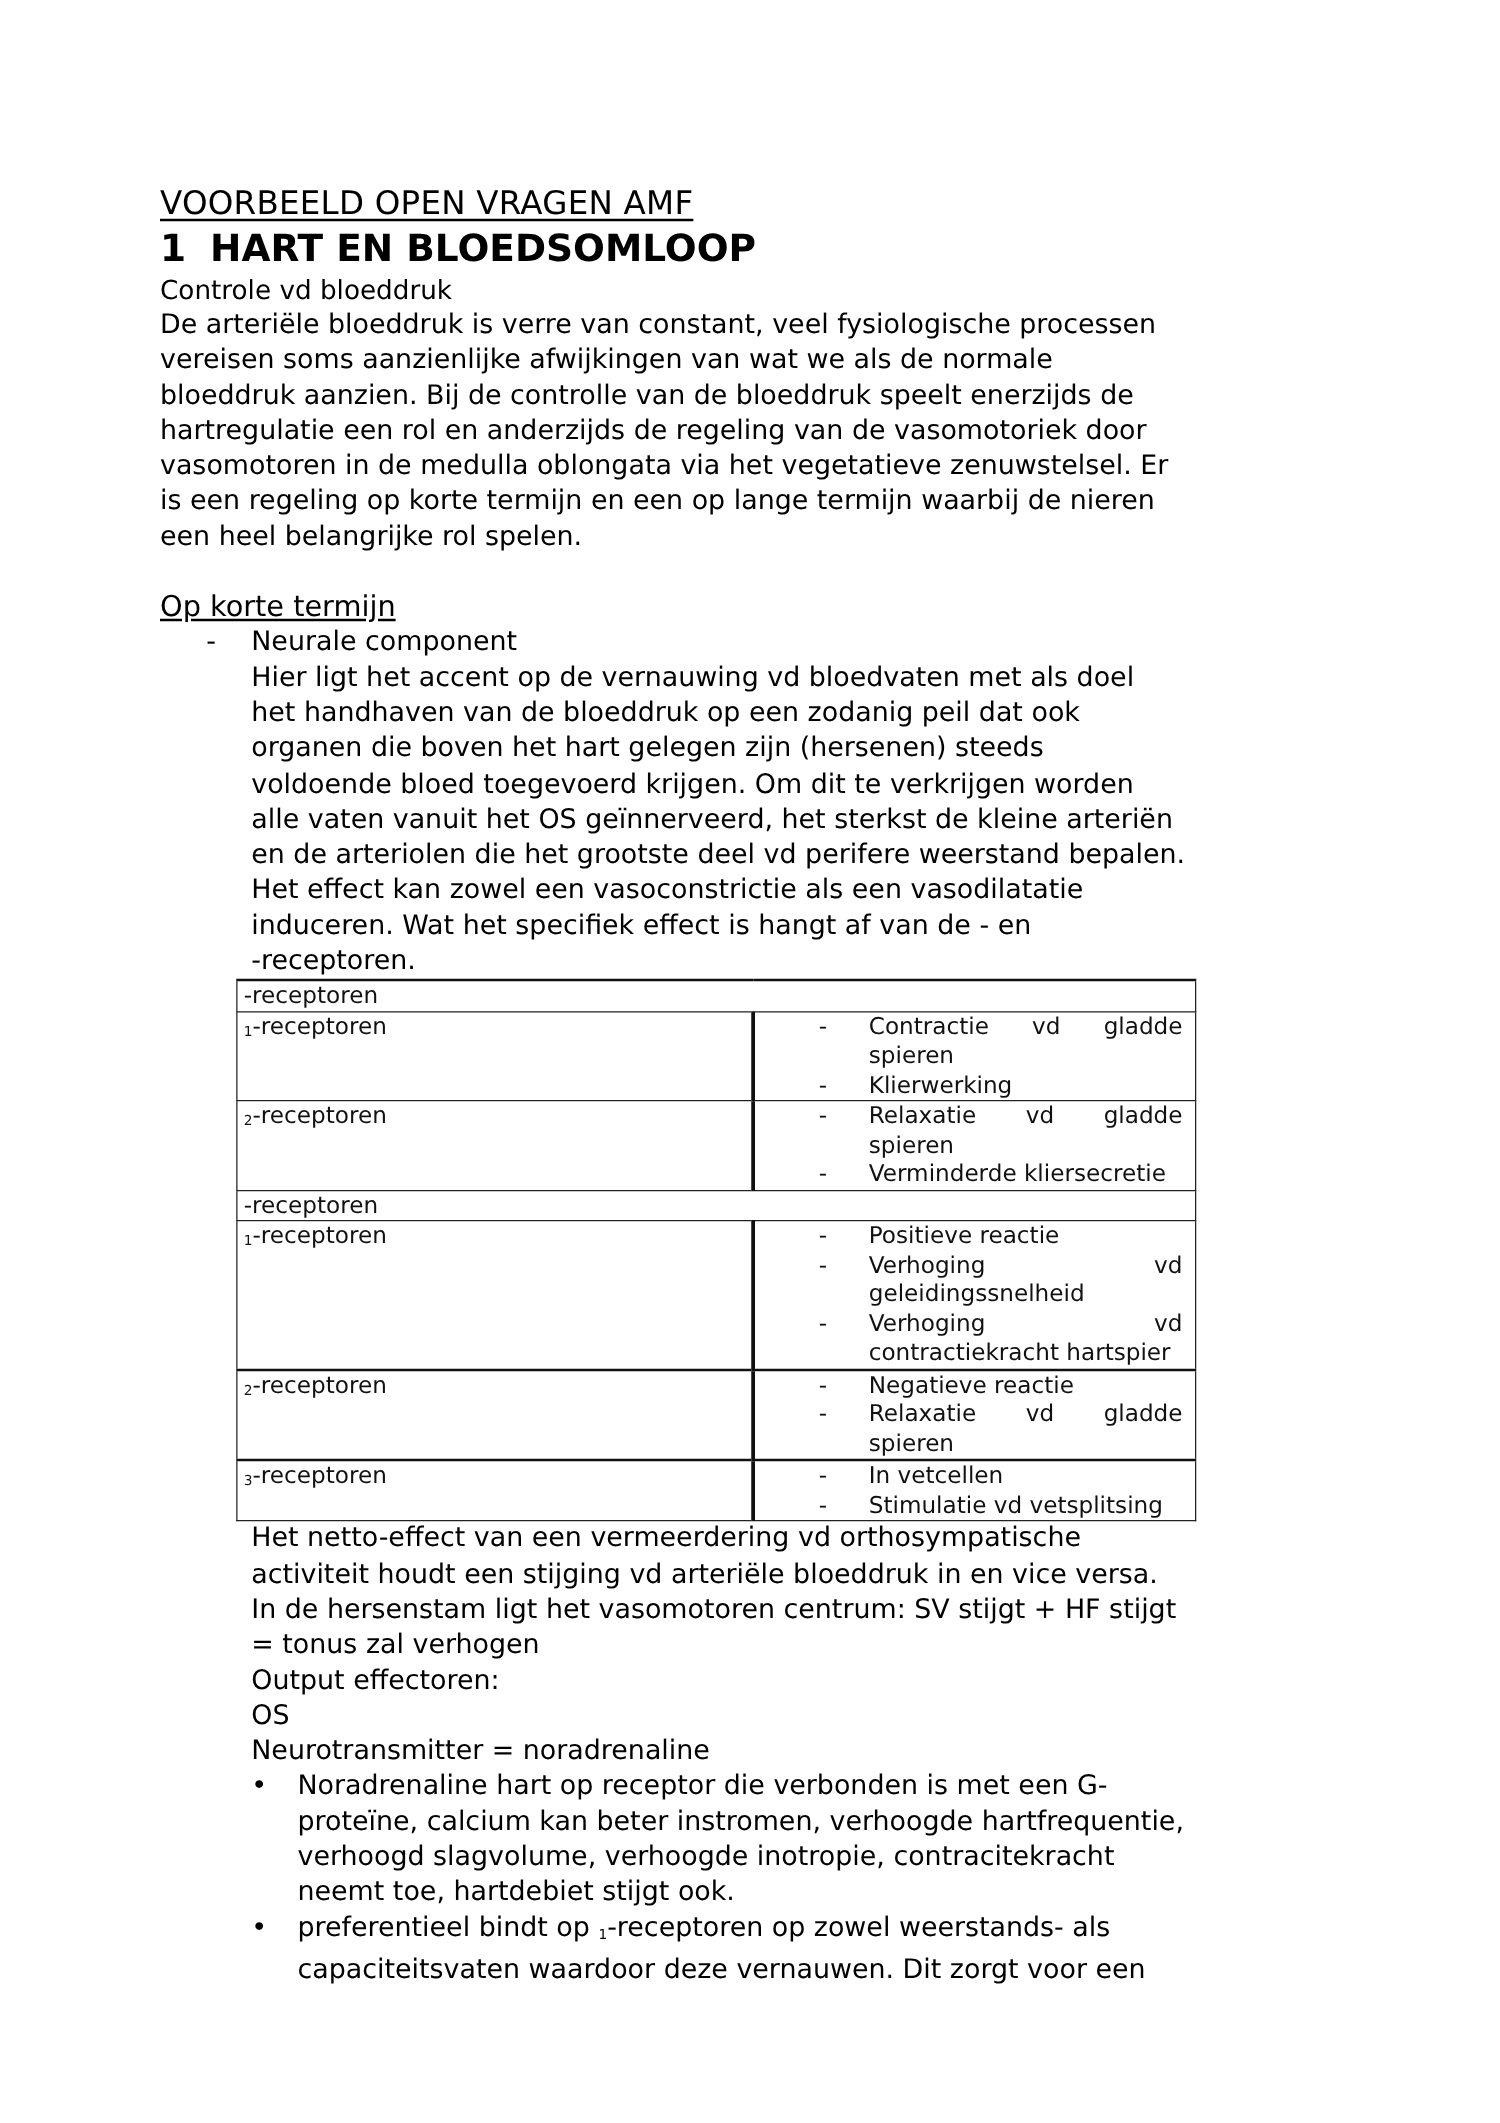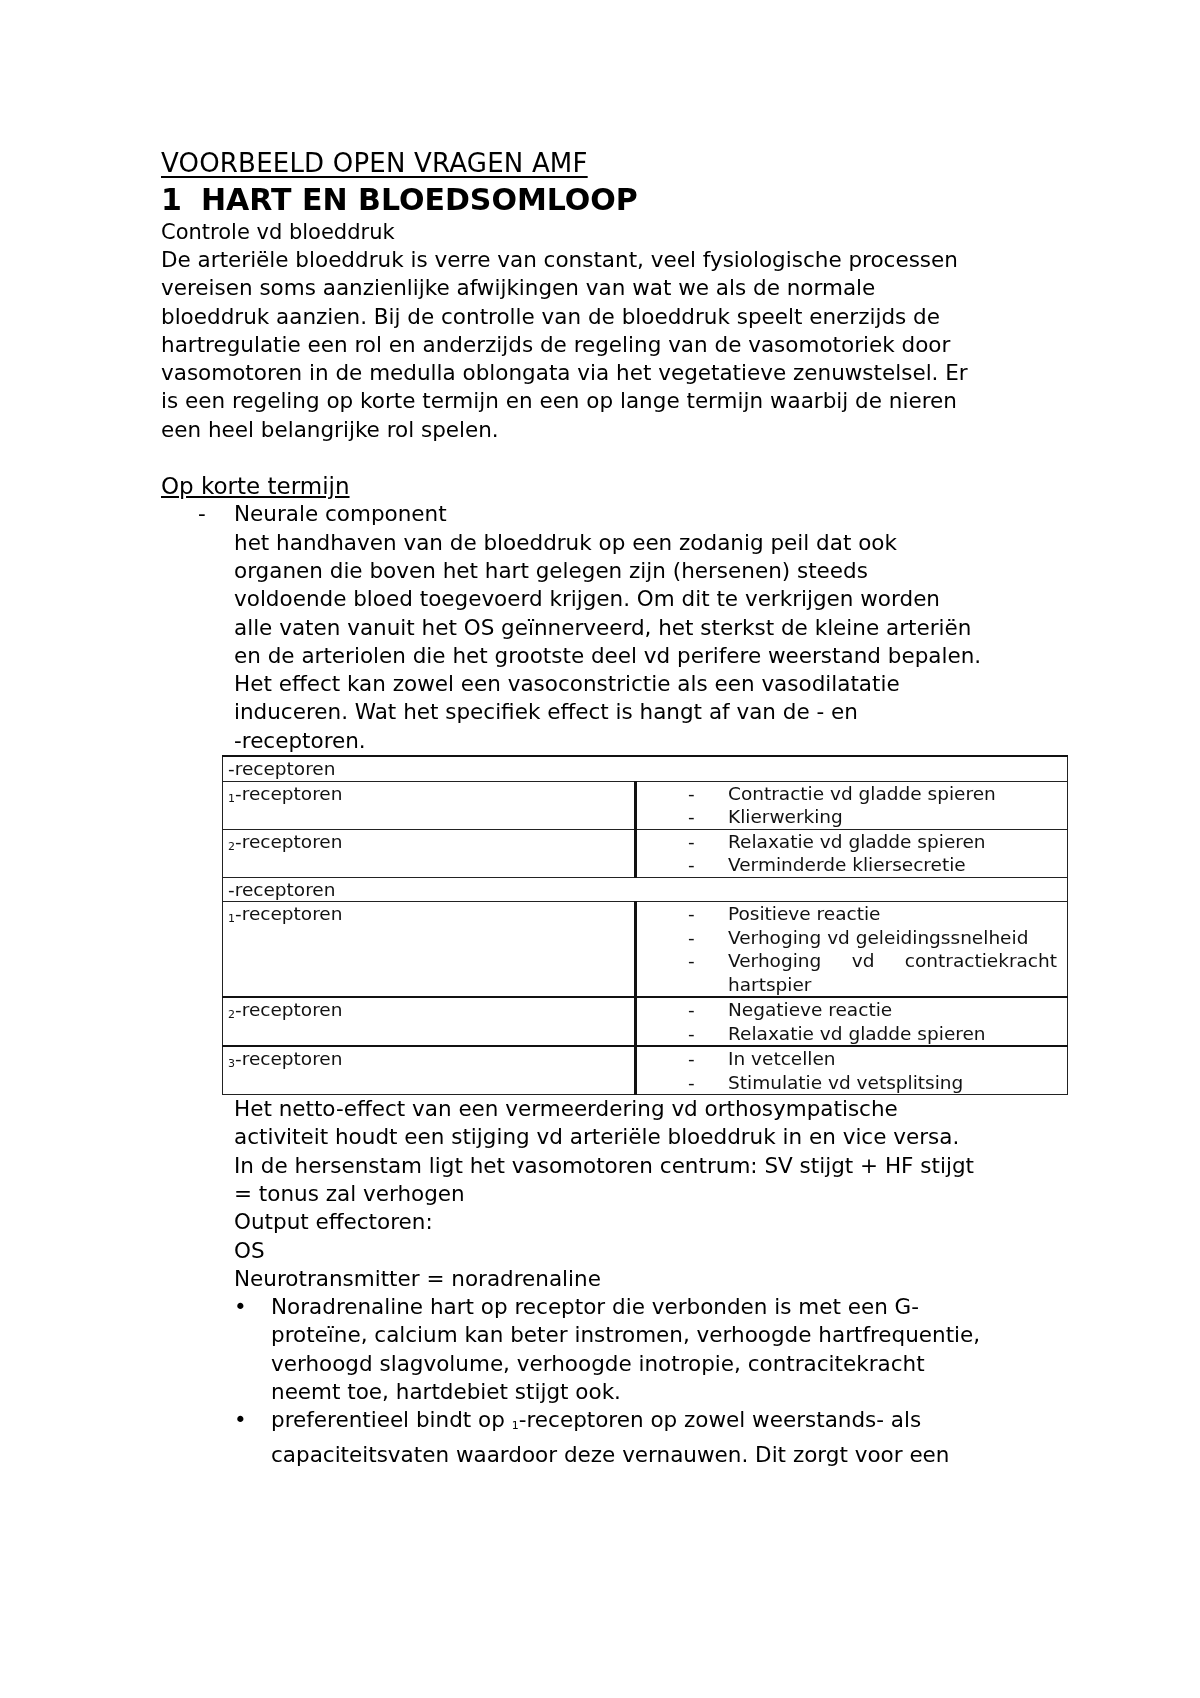--- a/index.html
+++ b/index.html
@@ -1,30 +1,30 @@
 <!DOCTYPE html>
 <html><head>
 <meta charset="utf-8">
 <style>
   html, body { margin: 0; padding: 0; background: #ffffff; }
   body { width: 1200px; height: 1698px; position: relative; overflow: hidden;
          font-family: "DejaVu Sans", sans-serif; color: #000; }
-  .page { position: absolute; left: 161px; top: 146px; width: 920px; }
+  .page { position: absolute; left: 128px; top: 146px; width: 920px; }
   .title { font-size: 26px; text-decoration: underline; text-decoration-thickness: 2px;
            text-underline-offset: 4px; line-height: 34px; letter-spacing: 0.2px; }
   .h1 { font-size: 30px; font-weight: bold; line-height: 36px; margin-top: 2px; }
   .h1 .num { display: inline-block; width: 40px; }
   .h2 { font-size: 21px; font-weight: normal; line-height: 28px; margin-top: 0px; }
   .para { font-size: 21.5px; line-height: 28.3px; text-align: justify; text-align-last: left; margin: 0; }
   .blank { height: 28px; }
   .sub-u { font-size: 23px; line-height: 28.3px; text-decoration: underline; }
   .dash-item { position: relative; padding-left: 73px; font-size: 21.5px; line-height: 28.3px; }
   .dash-item .dash { position: absolute; left: 37px; top: 0; }
   .indent { padding-left: 73px; }
-  table.rec { border-collapse: collapse; margin-left: 61px; width: 846px; font-size: 18.5px;
+  table.rec { border-collapse: collapse; margin-left: 61px; width: 768px; font-size: 18.5px;
               line-height: 23.5px; }
   table.rec td { border: 1.5px solid #222; padding: 0 0 0 5px; vertical-align: top; color: #111; }
   table.rec td.left { width: 406px; border-right: 3px solid #111; margin-top: 46px; }
   table.rec td.head { padding-left: 5px; }
   table.rec tr.thick td { border-top: 2.5px solid #111; }
   .eff { position: relative; padding-left: 86px; padding-right: 10px; text-align: justify; text-align-last: left; }
   .eff .dash { position: absolute; left: 46px; top: 0; }
   sub { font-size: 11px; vertical-align: -2px; }
   .bullet-item { position: relative; padding-left: 110px; font-size: 21.5px; line-height: 28.3px;
                  text-align: justify; text-align-last: left; }
@@ -56,20 +56,21 @@
   <div class="blank"></div>
 
   <div class="sub-u">Op korte termijn</div>
 
   <div class="dash-item">
     <span class="dash">-</span>
     <span>Neurale component</span>
   </div>
 
   <div class="indent">
+    <p class="para">Hier ligt het accent op de vernauwing vd bloedvaten met als doel</p>
     <p class="para">het handhaven van de bloeddruk op een zodanig peil dat ook</p>
     <p class="para">organen die boven het hart gelegen zijn (hersenen) steeds</p>
     <p class="para">voldoende bloed toegevoerd krijgen. Om dit te verkrijgen worden</p>
     <p class="para">alle vaten vanuit het OS geïnnerveerd, het sterkst de kleine arteriën</p>
     <p class="para">en de arteriolen die het grootste deel vd perifere weerstand bepalen.</p>
     <p class="para">Het effect kan zowel een vasoconstrictie als een vasodilatatie</p>
     <p class="para">induceren. Wat het specifiek effect is hangt af van de - en</p>
     <p class="para">-receptoren.</p>
   </div>
 

